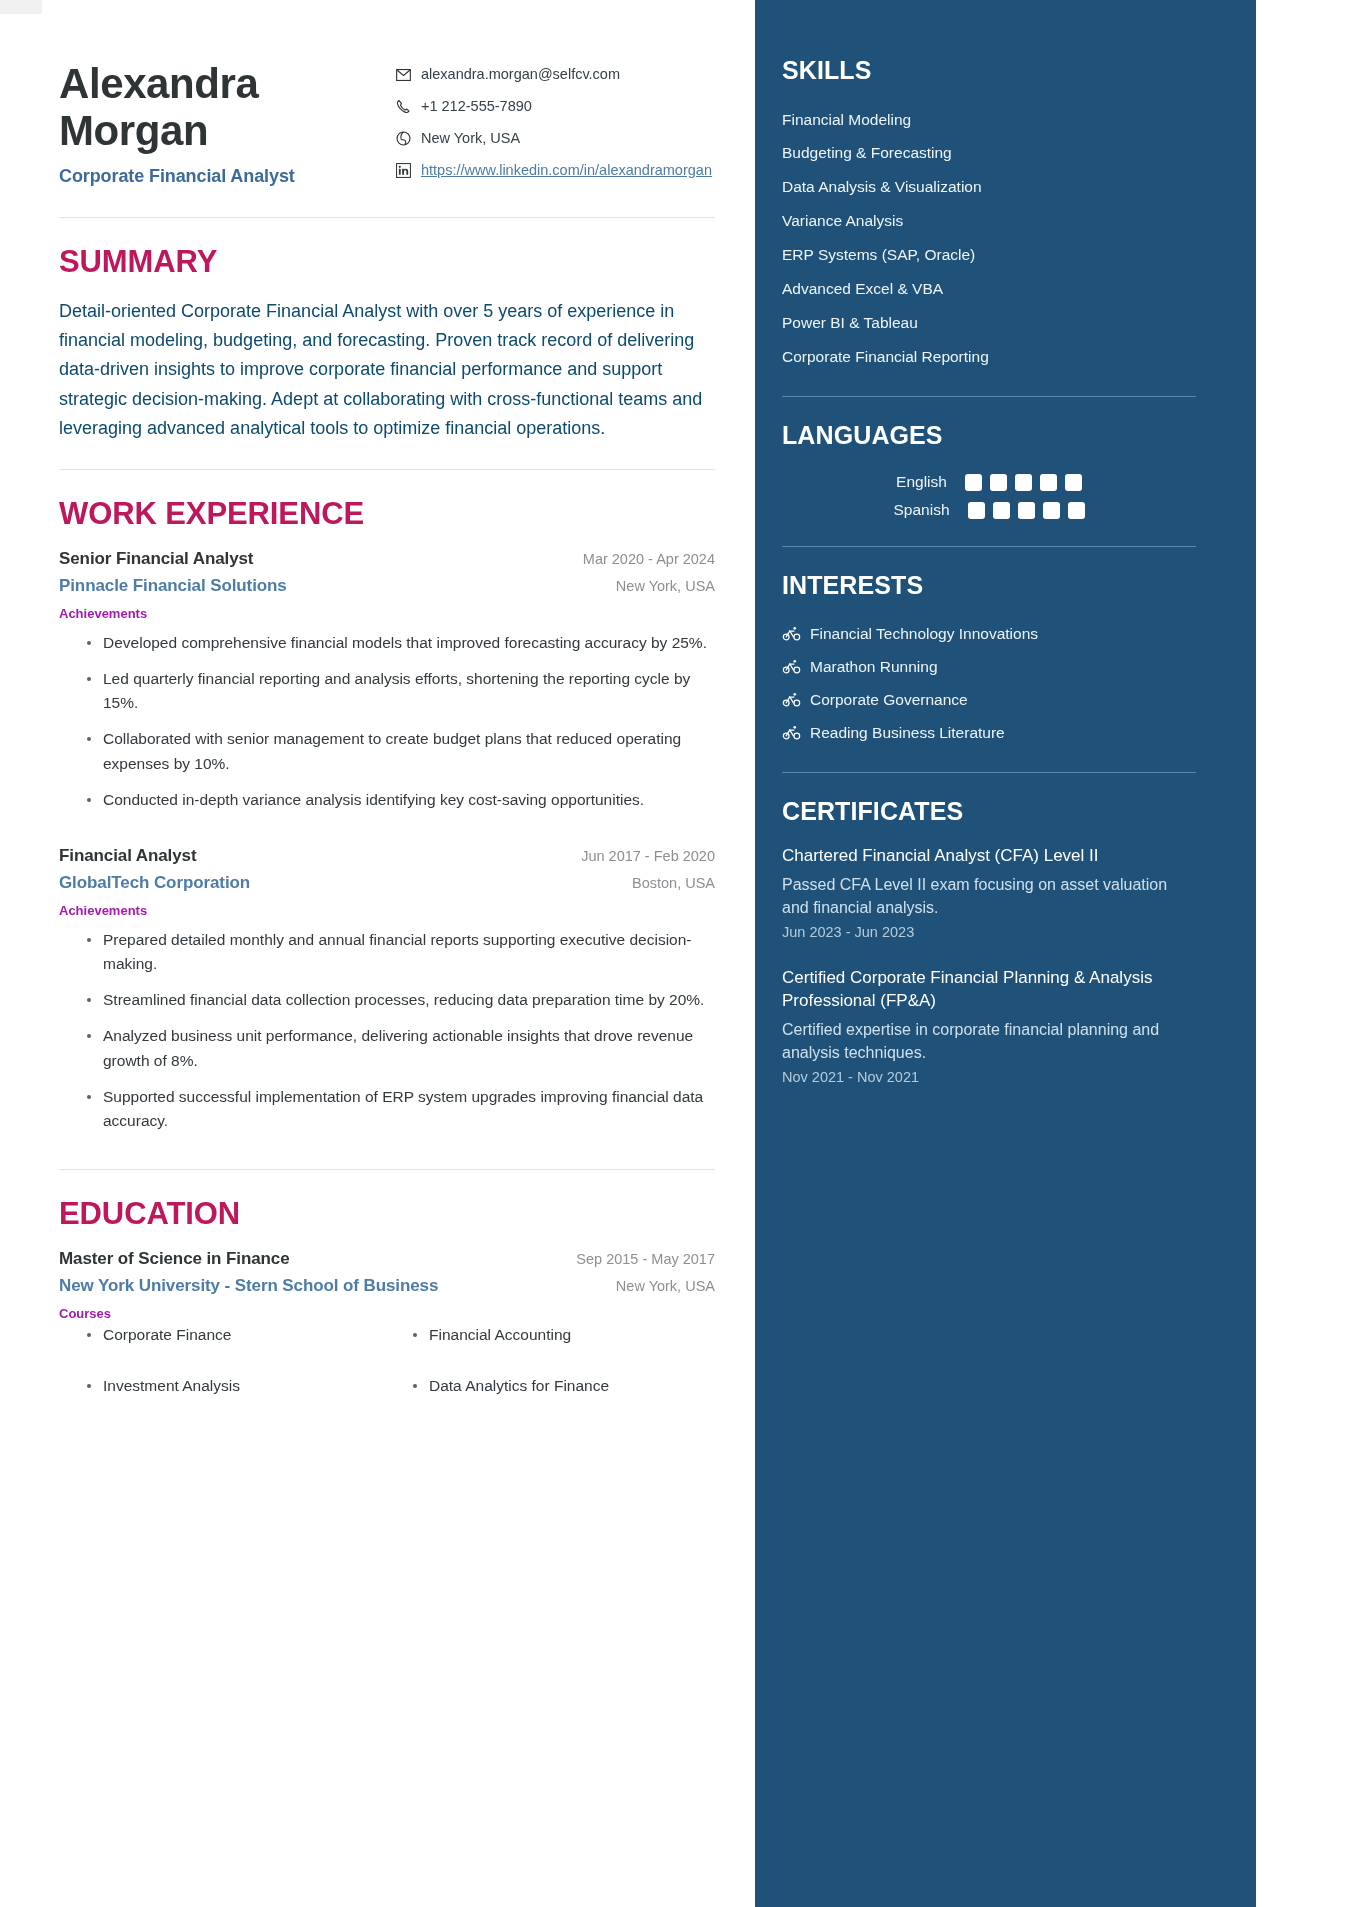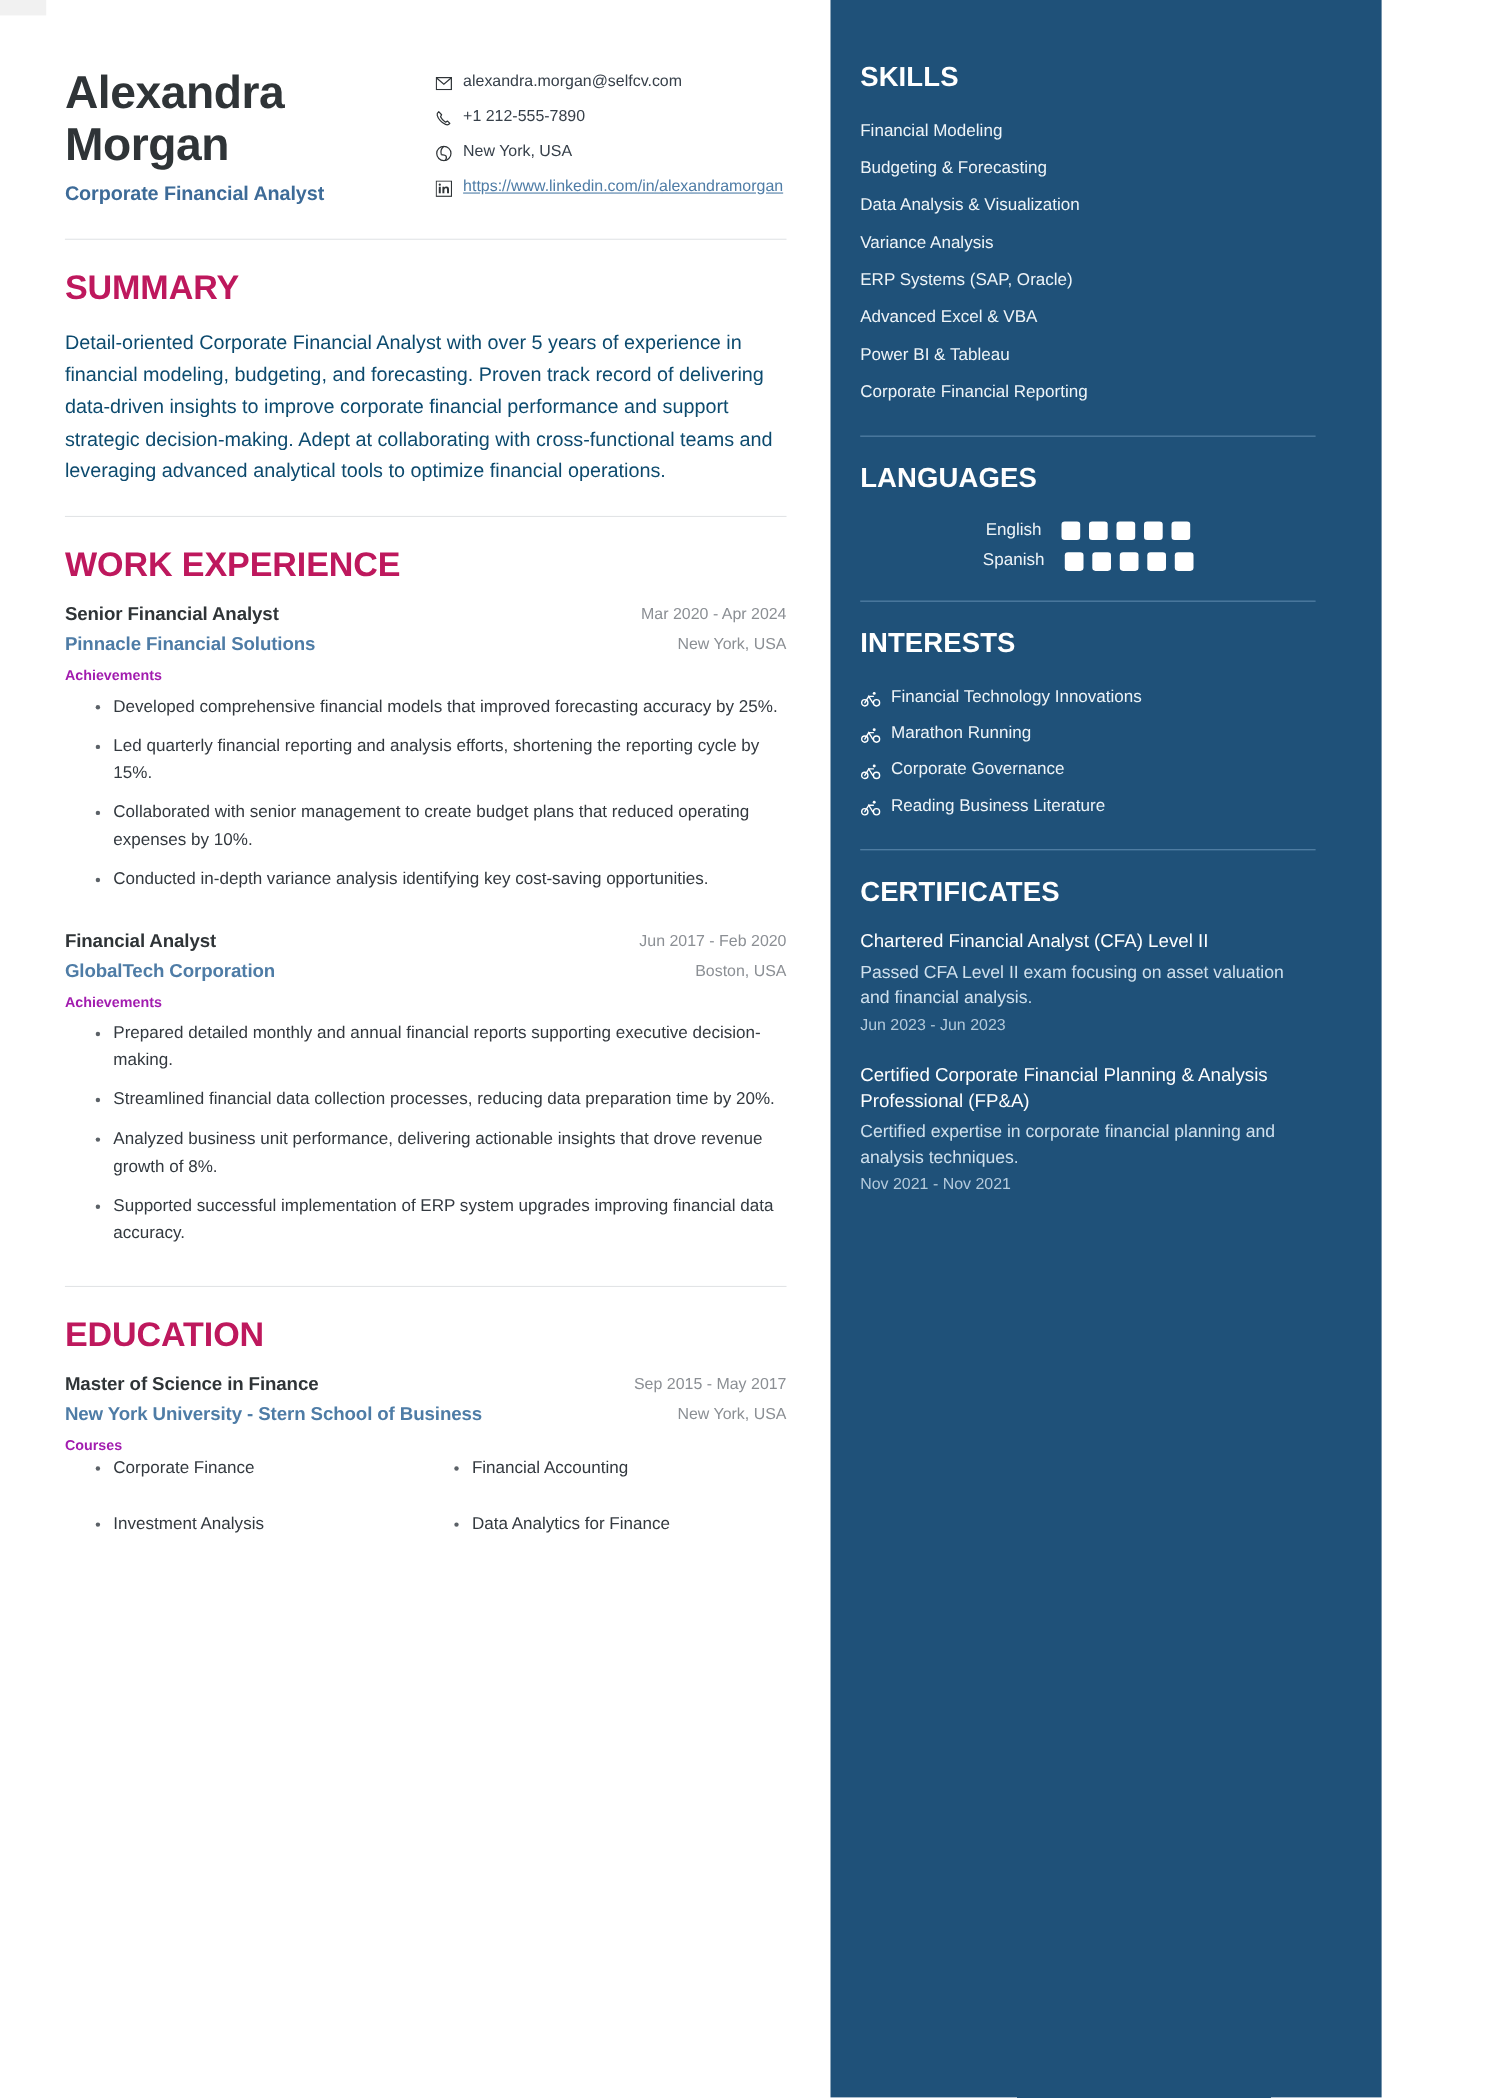--- a/index.html
+++ b/index.html
@@ -52,21 +52,21 @@
 
   .contact-block {
     padding-top: 12px;
     width: 320px;
     display: flex;
     flex-direction: column;
     gap: 11px;
   }
   .contact-row {
     display: flex;
-    align-items: center;
+    align-items: flex-start;
     gap: 9px;
     font-size: 14.5px;
     color: #37404a;
     line-height: 1.45;
   }
   .contact-row .ico {
     flex: 0 0 17px;
     width: 17px;
     height: 17px;
     margin-top: 2px;
@@ -238,21 +238,21 @@
   .lang-dots { display: flex; gap: 8px; }
   .dot {
     width: 17px;
     height: 17px;
     border-radius: 3px;
     background: #ffffff;
   }
 
   .interest-row {
     display: flex;
-    align-items: flex-end;
+    align-items: flex-start;
     gap: 9px;
     padding: 6px 0;
   }
   .interest-row .bike {
     flex: 0 0 19px;
     width: 19px;
     height: 19px;
     color: #ffffff;
   }
   .interest-row .bike svg { display: block; }

